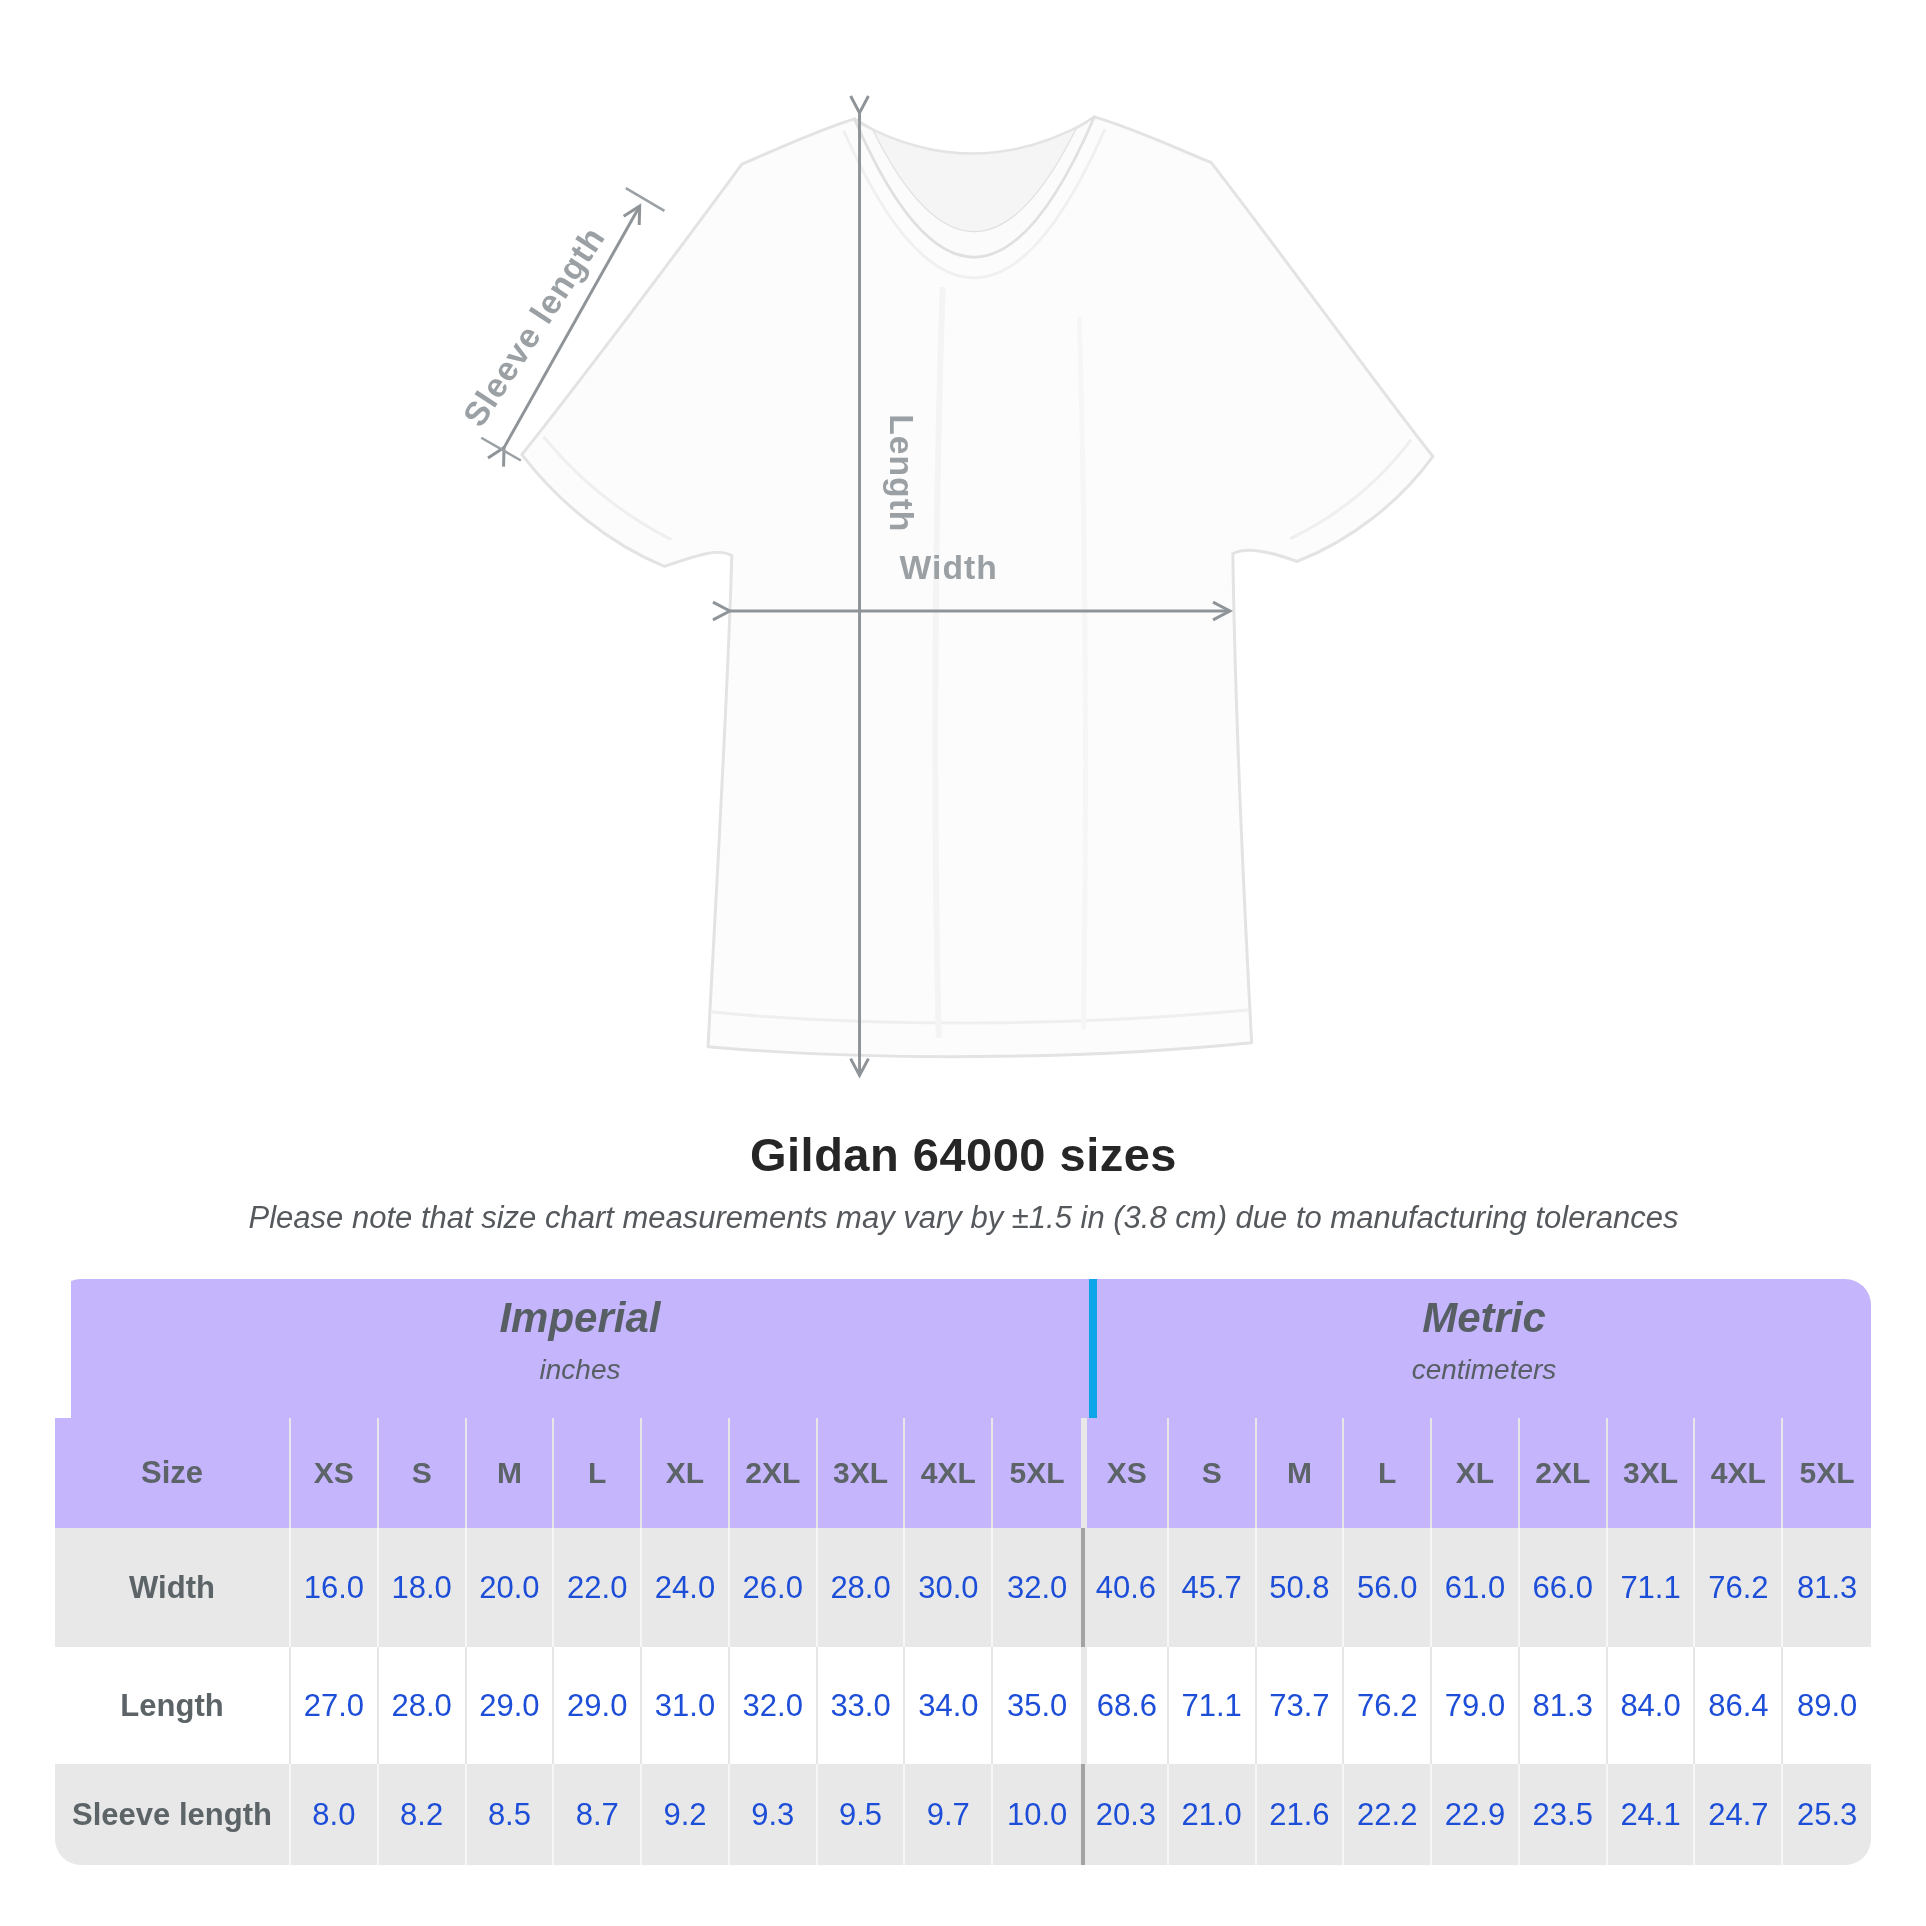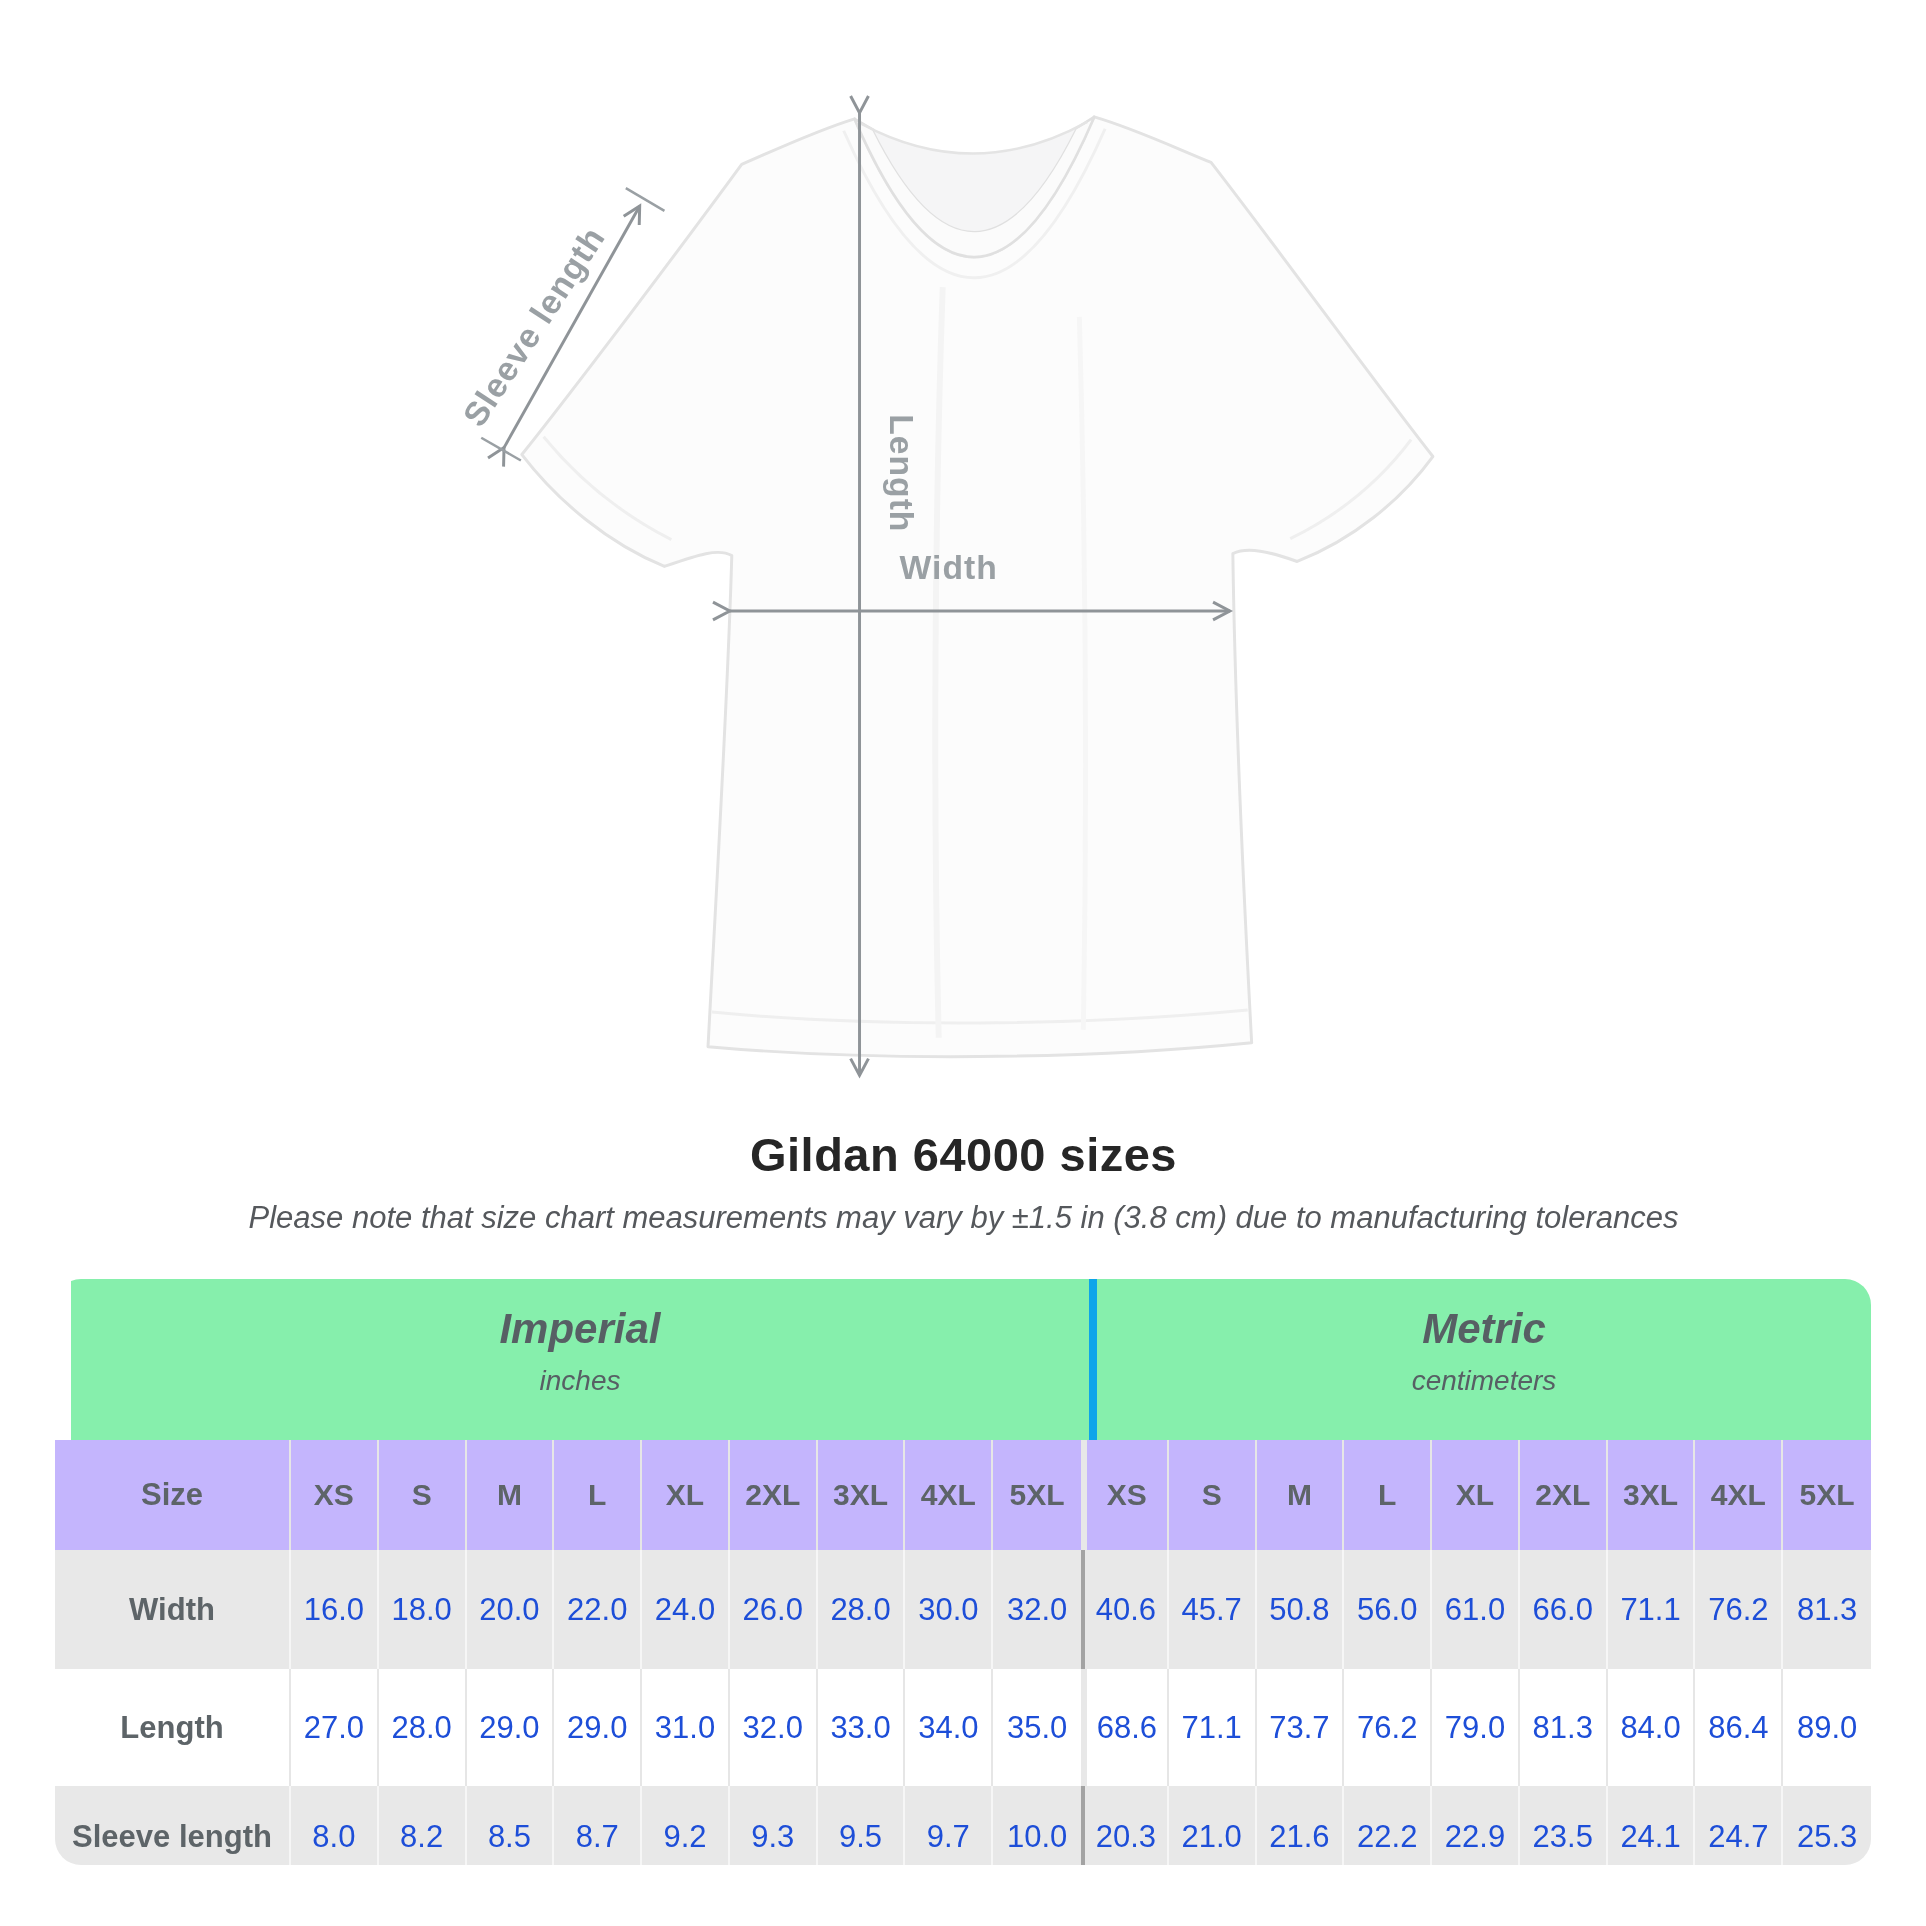--- a/index.html
+++ b/index.html
@@ -17,21 +17,21 @@
   .heading { position:absolute; top:1117px; left:0; width:1927px; text-align:center;margin-top:10px; }
   .title { font-size:47px; font-weight:bold; color:#262626; letter-spacing:0.5px; }
   .subtitle { margin-top:18px; font-size:31px; font-style:italic; color:#55585c; }
 
   
   .size-table {
     position:absolute; left:55px; top:1279px; width:1816px; height:586px;
     border-radius:26px; overflow:hidden;
   }
   .hband, .trow { display:grid; grid-template-columns:236px repeat(18, 1fr); }
-  .hband { height:161px; background:#86efac;margin-left:16px; }
+  .hband { height:139px; background:#c4b5fd;margin-left:16px; }
   .hcell { display:flex; flex-direction:column; align-items:center; justify-content:center; padding-bottom:18px; box-sizing:border-box; }
   .hcell.imp { grid-column:1 / span 10; }
   .hcell.met { grid-column:11 / span 9; border-left:8px solid #0ea5e9; }
   .sec-title { font-size:42px; font-weight:bold; font-style:italic; color:#575f64; }
   .sec-sub { font-size:28px; font-style:italic; color:#575f64; margin-top:12px; }
 
   .cell { display:flex; align-items:center; justify-content:center; box-sizing:border-box; }
   .size-row { height:110px; background:#c4b5fd; }
   .row-w   { height:119px; background:#e8e8e8; }
   .row-l   { height:117px; background:#ffffff; }

